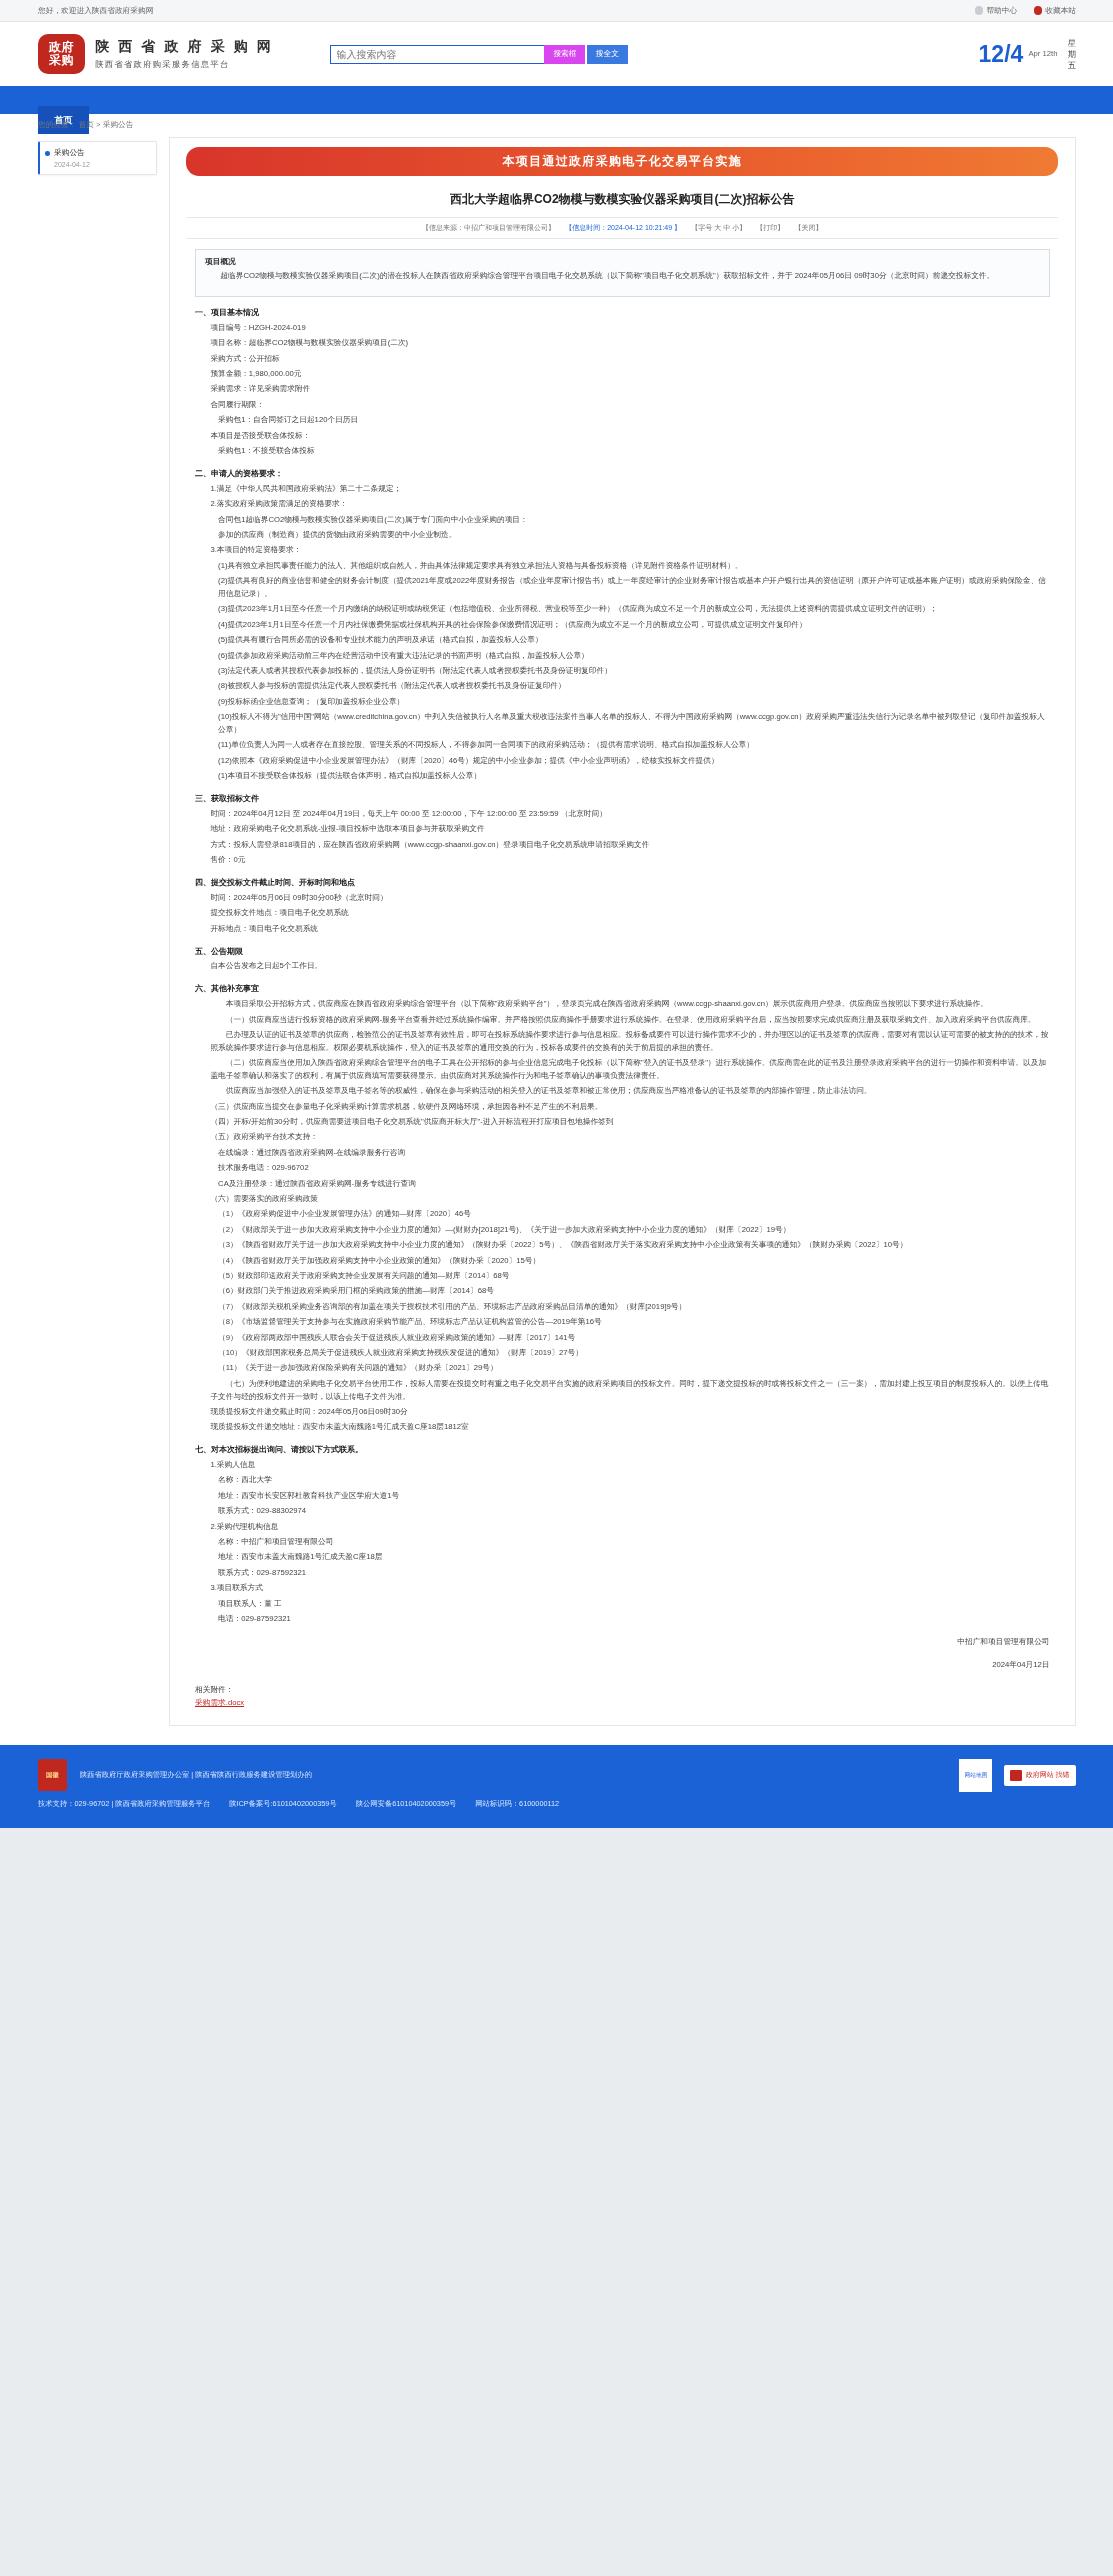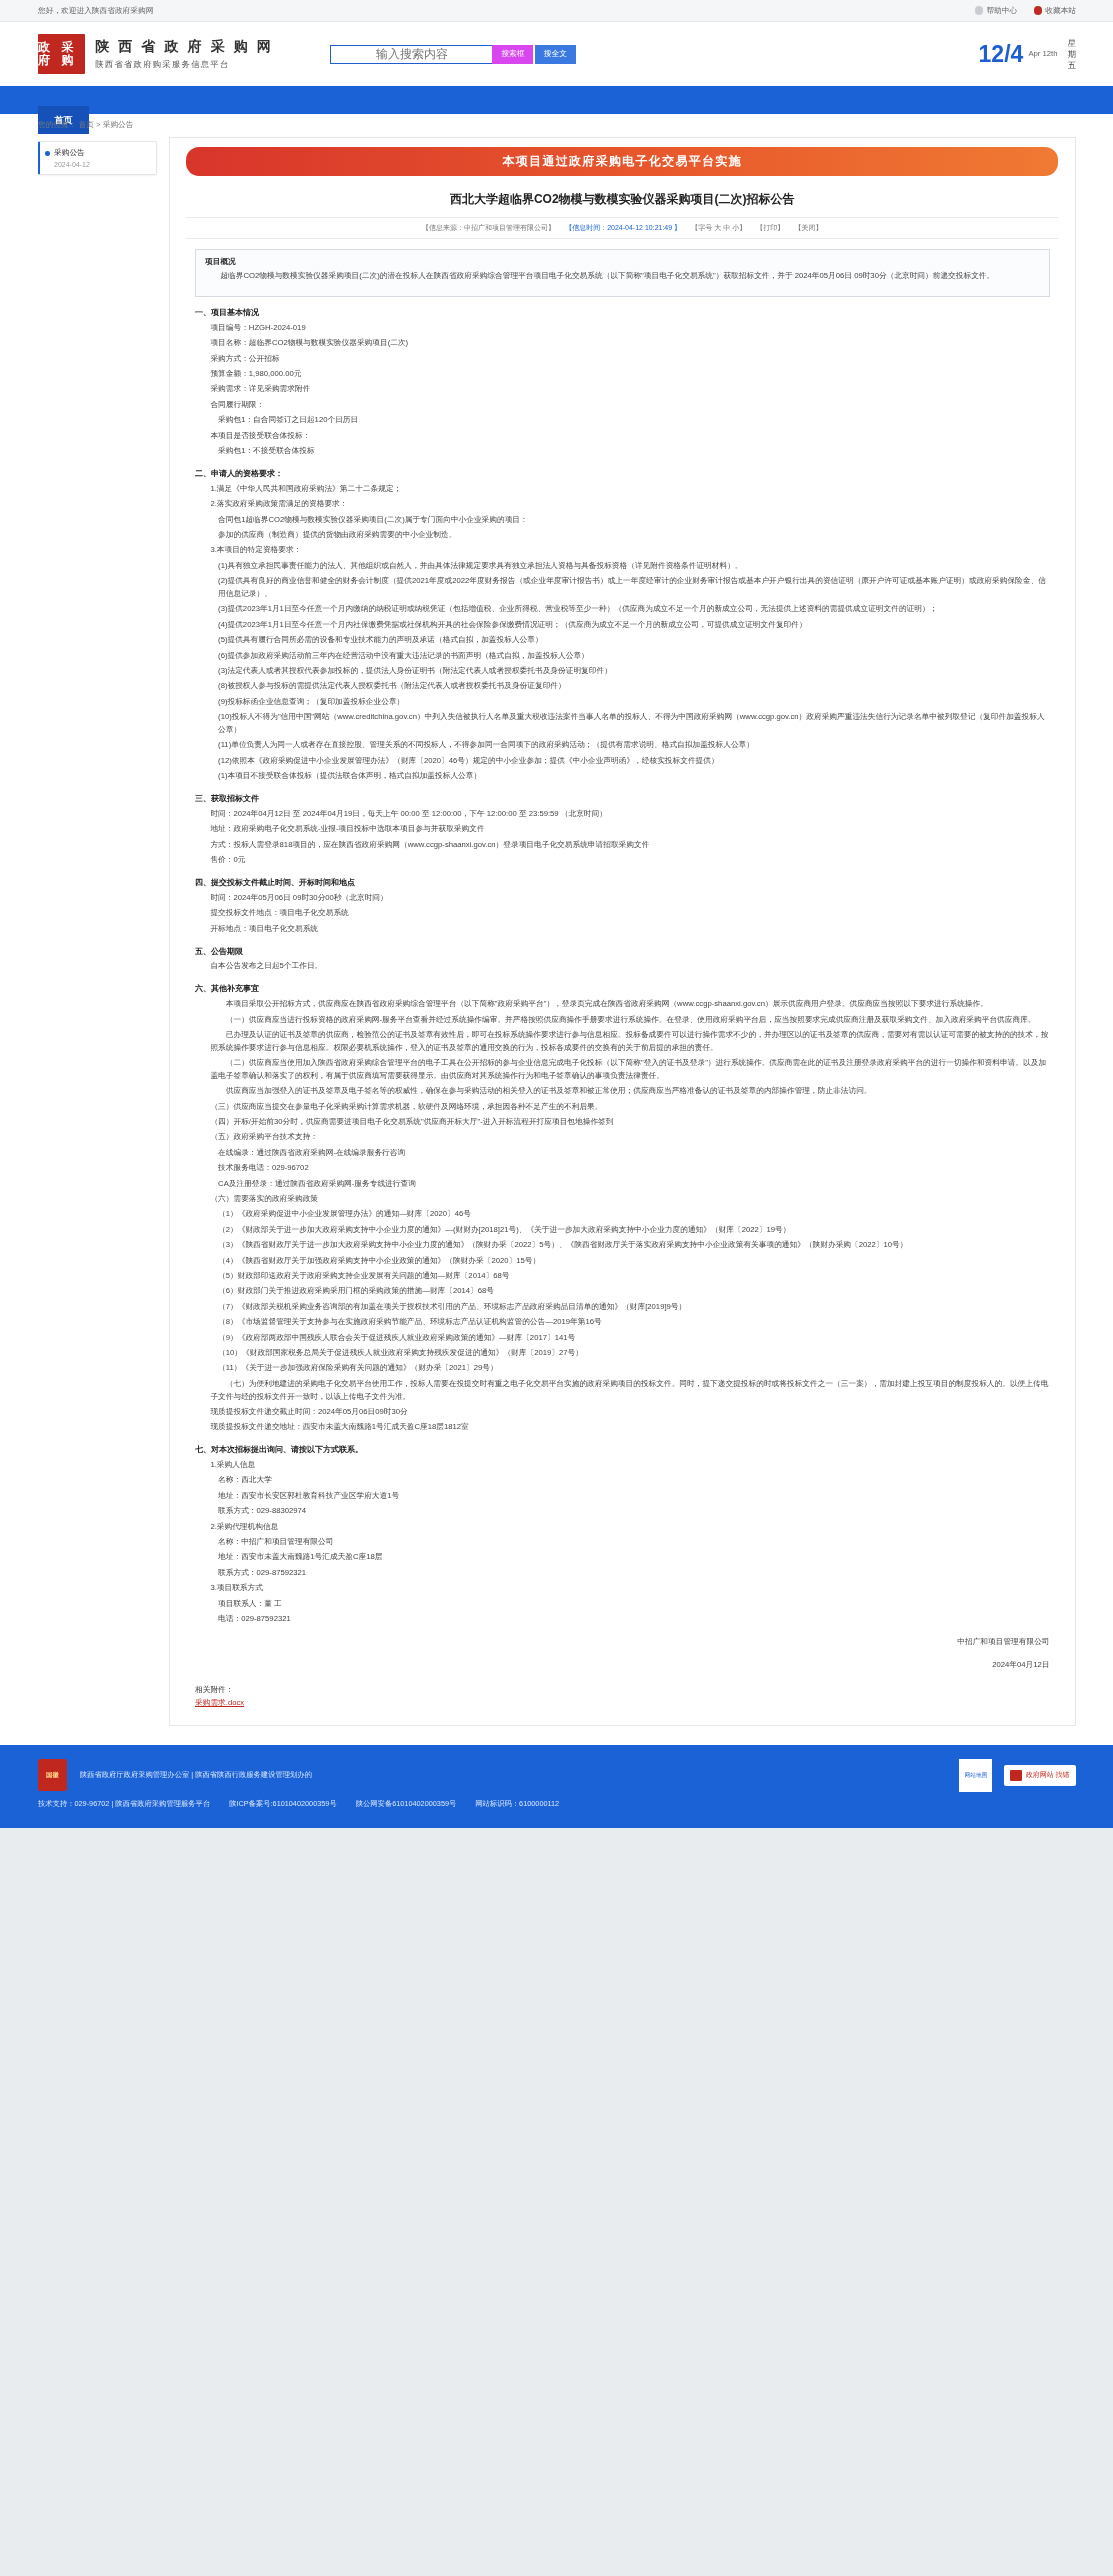--- a/index.html
+++ b/index.html
@@ -34,40 +34,39 @@
     height: 64px;
     background: #fff;
     display: flex;
     align-items: center;
     padding: 0 38px;
   }
   .logo-box {
     width: 47px; height: 40px;
     background: #c0271f;
     color: #fff;
-    display: flex; flex-direction: row;
+    display: flex; flex-direction: column;
     align-items: center; justify-content: center;
     font-size: 12px; line-height: 12.8px;
     font-weight: bold;
     letter-spacing: 0.6px;
-    border-radius: 1px;
+    border-radius: 10px;
   }
   .logo-text { margin-left: 10.2px; }
   .logo-text .l1 { font-size: 14px; font-weight: bold; color: #333; letter-spacing: 2.6px; }
   .logo-text .l2 { font-size: 8.3px; color: #555; margin-top: 3.8px; letter-spacing: 1.3px; }
 
   .search-wrap { margin-left: 57px; display: flex; align-items: center; }
   .search-input {
-    width: 162px; height: 19px;
+    width: 214px; height: 19px;
     border: 1.3px solid #1e5fd0;
     border-right: none;
     padding: 0 5.1px;
-    font-size: 12px;
+    font-size: 10px;
     outline: none;
-    text-align: center;
   }
   .search-btn {
     height: 19px; padding: 0 9px;
     background: #d946ef; color: #fff; border: none;
     font-size: 7.7px; cursor: pointer;
   }
   .search-btn.alt { background: #3a79e0; margin-left: 1.3px; }
 
   .date-box { margin-left: auto; display: flex; align-items: center; }
   .date-num { font-size: 23px; color: #1e5fd0; font-weight: bold; line-height: 1; }

